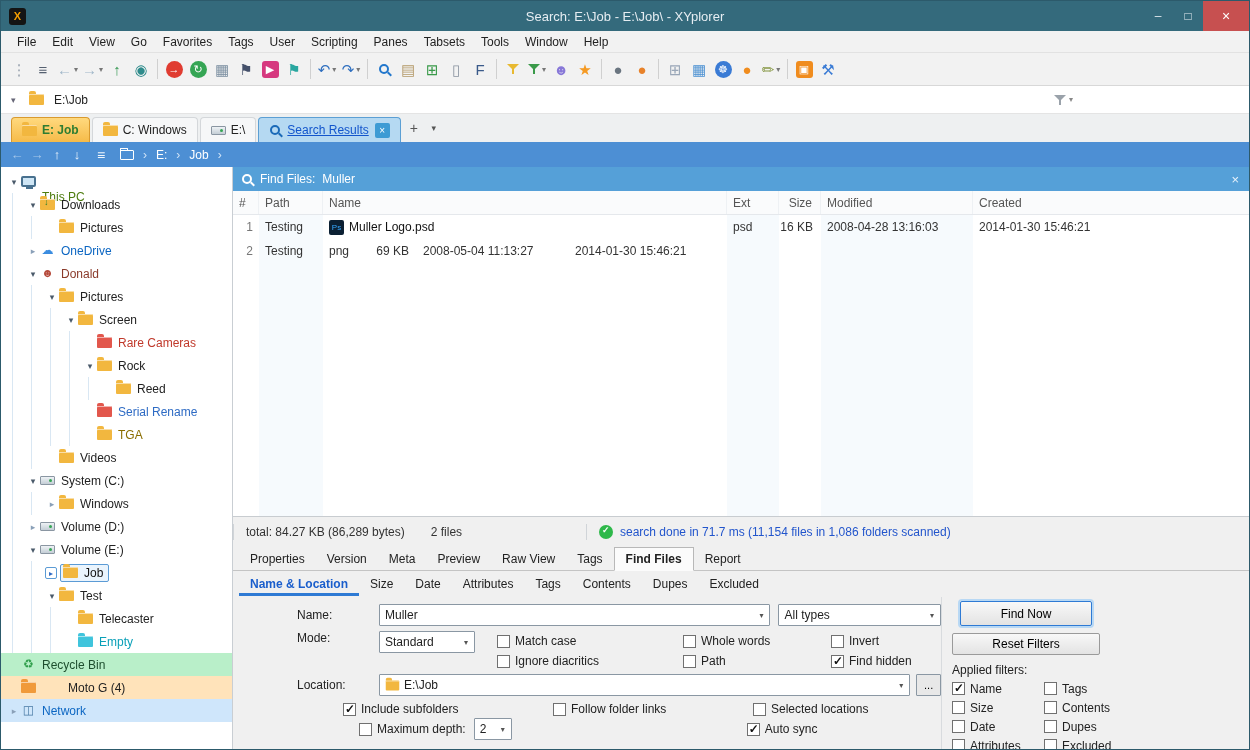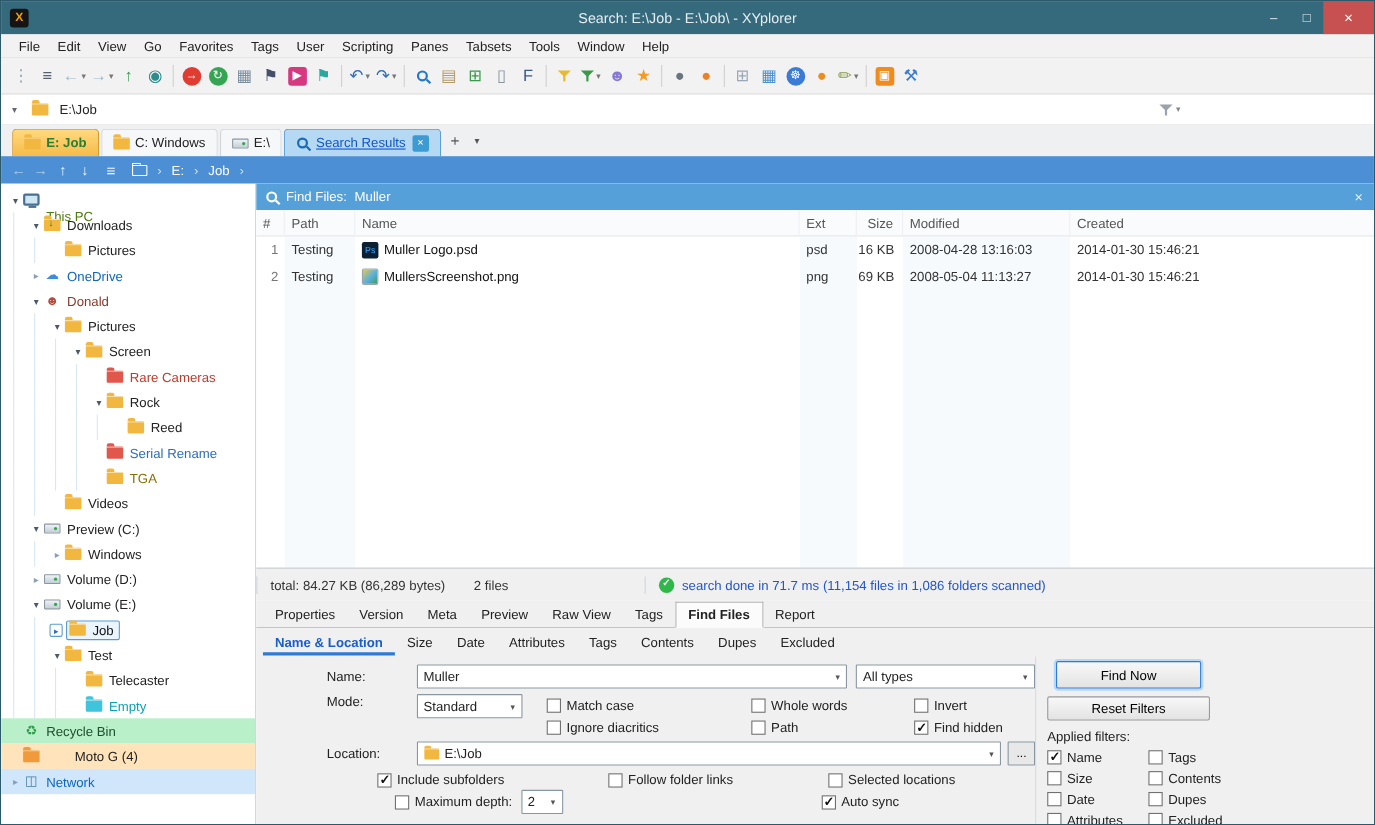--- a/index.html
+++ b/index.html
@@ -452,21 +452,21 @@
           <span class="guide"></span>
           <span class="guide"></span>
           <span class="arrow"></span>
           <span class="ic folder"></span>
           <span class="tree-label" style="color: rgb(34, 34, 34);">Videos</span>
         </div>
         <div class="tree-row">
           <span class="guide"></span>
           <span class="arrow exp">▾</span>
           <span class="ic drive"></span>
-          <span class="tree-label" style="color: rgb(34, 34, 34);">Preview (C:)</span>
+          <span class="tree-label" style="color: rgb(34, 34, 34);">System (C:)</span>
         </div>
         <div class="tree-row">
           <span class="guide"></span>
           <span class="guide"></span>
           <span class="arrow">▸</span>
           <span class="ic folder"></span>
           <span class="tree-label" style="color: rgb(34, 34, 34);">Windows</span>
         </div>
         <div class="tree-row">
           <span class="guide"></span>
@@ -556,24 +556,20 @@
                 <span class="fname">Muller Logo.psd</span>
               </span>
               <span class="cell" style="width: 52px;">psd</span>
               <span class="cell right" style="width: 42px;">16 KB</span>
               <span class="cell" style="width: 152px;">2008-04-28 13:16:03</span>
               <span class="cell" style="width: 278px;">2014-01-30 15:46:21</span>
             </div>
             <div class="rrow">
               <span class="cell num" style="width: 26px;">2</span>
               <span class="cell" style="width: 64px;">Testing</span>
-              <span class="cell" style="width: 404px;">
-                <span class="ficon png"></span>
-                <span class="fname">MullersScreenshot.png</span>
-              </span>
               <span class="cell" style="width: 52px;">png</span>
               <span class="cell right" style="width: 42px;">69 KB</span>
               <span class="cell" style="width: 152px;">2008-05-04 11:13:27</span>
               <span class="cell" style="width: 278px;">2014-01-30 15:46:21</span>
             </div>
           </div>
         <div class="filler"></div>
       </div>
 
       <div class="statusbar">

